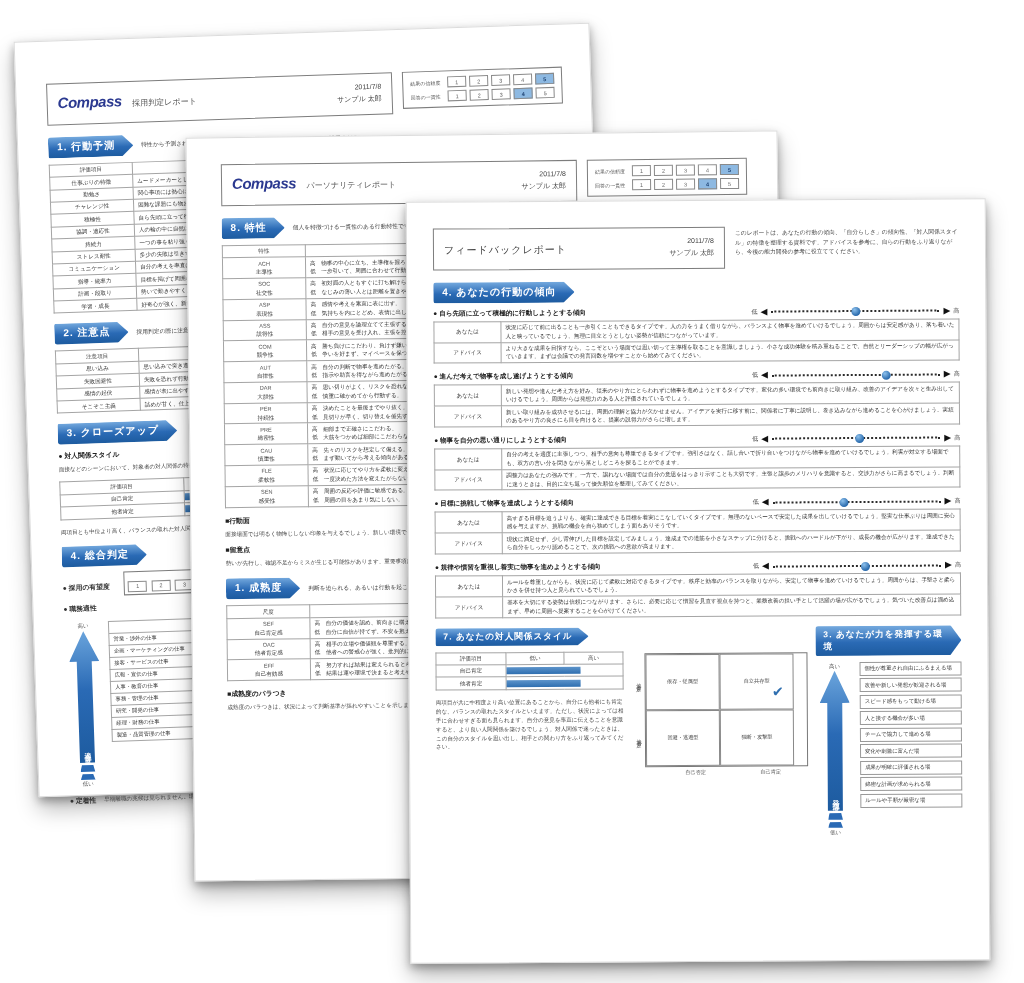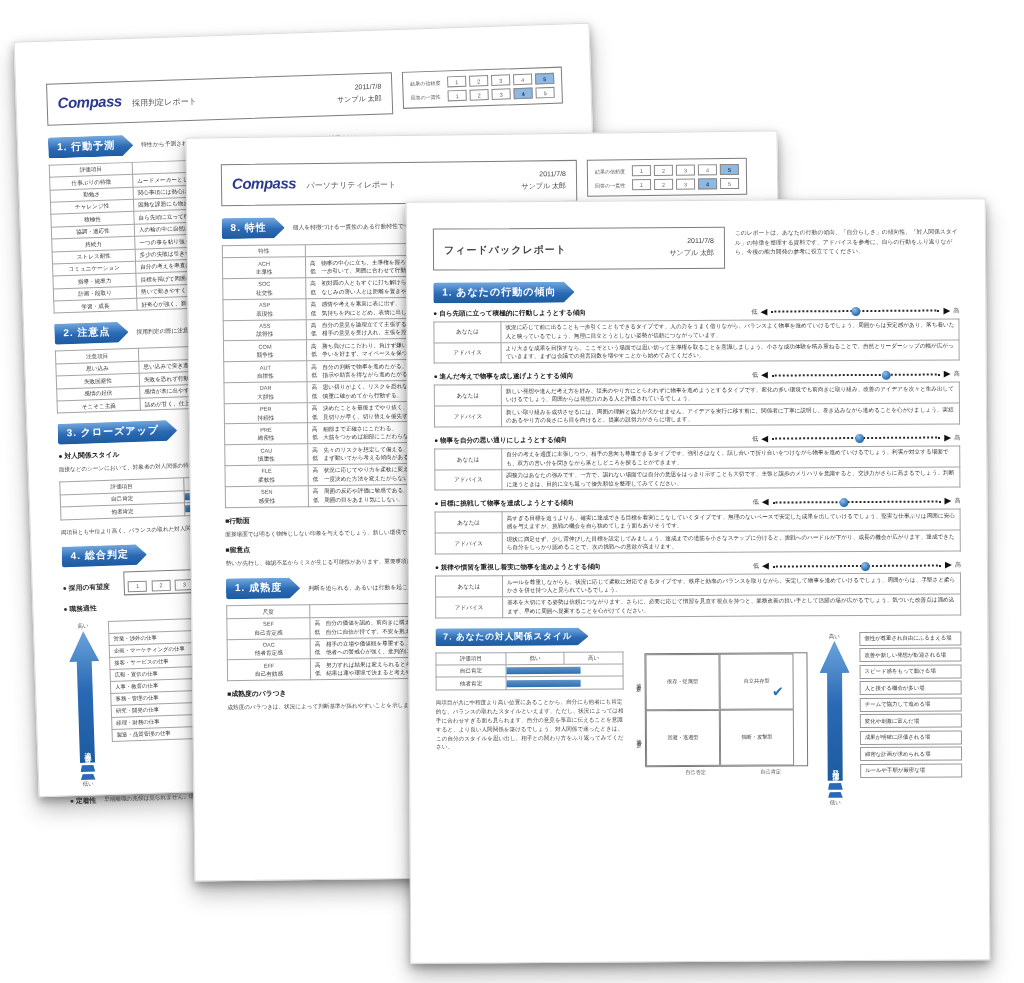--- a/index.html
+++ b/index.html
@@ -9,21 +9,21 @@
         box-shadow:0 4px 8px rgba(0,0,0,.30),0 12px 22px rgba(0,0,0,.28);}
   #page1{left:26px;top:32px;width:576px;height:756px;transform:rotate(-1.9deg);z-index:1;padding:42px 28px 0 30px;}
   #page2{left:190px;top:134px;width:592px;height:744px;transform:rotate(-0.7deg);z-index:2;padding:26px 30px 0 34px;}
   #page3{left:408px;top:200px;width:580px;height:762px;transform:rotate(-0.35deg);z-index:3;padding:26px 26px 0 26px;}
 
   
   .hrow{display:flex;align-items:flex-start;gap:10px;margin-bottom:12px;}
   .hbox{flex:1;border:1.5px solid #7d7d7d;padding:7px 10px 9px 10px;display:flex;justify-content:space-between;align-items:center;background:#fff;}
   .logo{font-weight:bold;font-style:italic;color:#2b3990;font-size:15px;letter-spacing:-0.5px;}
   .htitle{font-size:8px;color:#555;margin-left:6px;}
-  .htitle-big{font-size:10px;font-weight:bold;color:#444;letter-spacing:1px;}
+  .htitle-big{font-size:10px;font-weight:normal;color:#444;letter-spacing:1px;}
   .hright{text-align:right;font-size:7px;color:#444;line-height:1.7;}
   .scorebox{border:1.5px solid #7d7d7d;padding:5px 7px;display:flex;flex-direction:column;gap:3px;background:#fff;}
   .scrow{display:flex;align-items:center;gap:3px;}
   .sclab{font-size:5px;color:#555;width:34px;}
   .sccell{width:17px;height:9px;border:1px solid #8a8a8a;font-size:5.5px;display:inline-flex;align-items:center;justify-content:center;color:#666;background:#fff;}
   .sccell.on{background:#8db9e2;color:#1a3e6e;font-weight:bold;}
   .intro{flex:1;font-size:5.8px;line-height:1.65;color:#444;padding-top:2px;}
 
   
   .ribrow{display:flex;align-items:center;gap:8px;margin:10px 0 6px 0;}
@@ -570,21 +570,21 @@
       <div><span class="htitle-big">フィードバックレポート</span></div>
       <div class="hright">
         <div>2011/7/8</div>
         <div>サンプル 太郎</div>
       </div>
     </div>
     <div class="intro">このレポートは、あなたの行動の傾向、「自分らしさ」の傾向性、「対人関係スタイル」の特徴を整理する資料です。アドバイスを参考に、自らの行動をふり返りながら、今後の能力開発の参考に役立ててください。</div>
   </div>
 
   <div class="ribrow">
-      <span class="ribbon">1. あなたの行動の傾向</span>
+      <span class="ribbon">4. あなたの行動の傾向</span>
     </div>
   <div>
   <div class="tend">
     <div class="tendhead">
       <span class="tendtitle">● 自ら先頭に立って積極的に行動しようとする傾向</span>
       <span class="slider">
         <span class="sl-lab">低</span>
         <span class="arrglyph">◀</span>
         <span class="track">
           <span class="dot" style="left: calc(50% - 4px);"></span>
@@ -766,20 +766,23 @@
           </div>
           <div class="xaxis">
             <span>自己否定</span>
             <span>自己肯定</span>
           </div>
         </div>
       </div>
     </div>
 
     <div class="col-env">
+      <div class="ribrow" style="margin-top:0">
+          <span class="ribbon sm">3. あなたが力を発揮する環境</span>
+        </div>
       <div class="envflex">
         <div class="bigarrow">
           <span class="arrlab">高い</span>
           <div class="arrowbody" style="height:140px">
             <span class="arrowtext">発揮度</span>
           </div>
           <div class="tailseg"></div>
           <div class="tailseg2"></div>
           <span class="arrlab">低い</span>
         </div>

